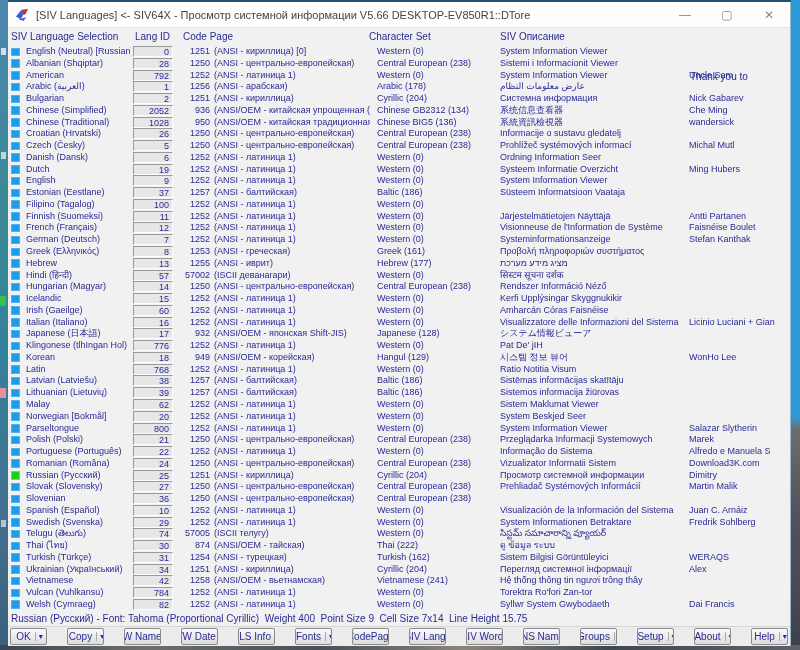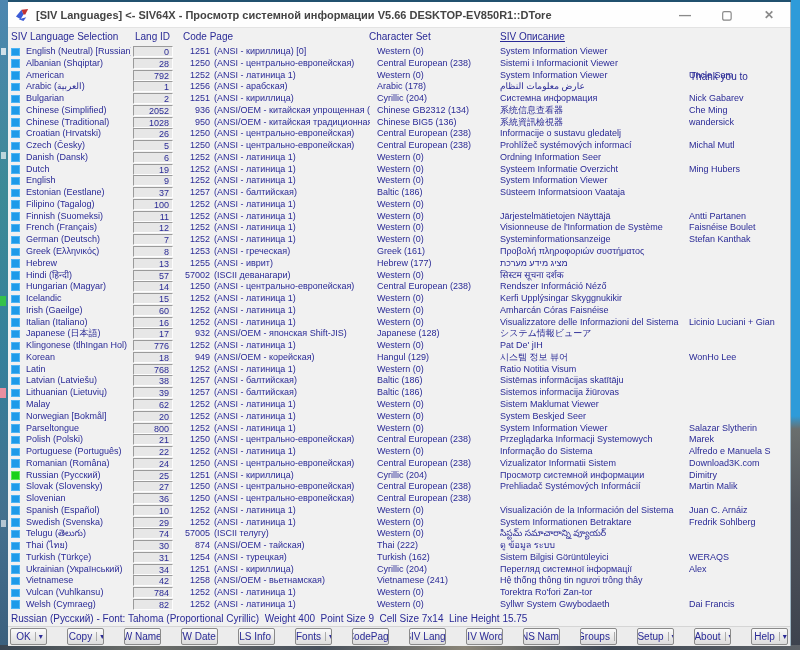--- a/index.html
+++ b/index.html
@@ -12,30 +12,30 @@
   .desk-frag { position:absolute; z-index:1; }
   .desk-right { position:absolute; left:791px; top:0; width:9px; height:650px;
     background:linear-gradient(180deg,#2e9bd9 0%,#2e9bd9 64%,#6a6f6e 66%,#51555c 78%,#3c424e 100%); z-index:0; }
   .desk-bottom { position:absolute; left:0; top:645px; width:800px; height:5px;
     background:linear-gradient(90deg,#3a4552 0%,#6d6f6a 18%,#47505c 40%,#8a8578 58%,#3e4854 76%,#5d6268 100%); z-index:0; }
 
   
   .window { position:absolute; left:8px; top:2px; width:783px; height:644px; background:#f1f1f1;
     border-right:1px solid #9fb6c4; z-index:2; display:flex; flex-direction:column; }
 
-  .titlebar { height:26px; background:#fefefe; border-bottom:1px solid #e3e3e3; display:flex; align-items:center; flex:0 0 26px;font-weight:bold; }
+  .titlebar { height:26px; background:#fefefe; border-bottom:1px solid #e3e3e3; display:flex; align-items:center; flex:0 0 26px; }
   .title-icon { width:15px; height:15px; margin:0 6px 0 7px; flex:0 0 15px; }
   .title-text { font-size:11px; color:#444; white-space:nowrap; overflow:hidden; flex:1; }
   .win-controls { display:flex; height:100%; flex:0 0 auto; }
   .win-btn { width:42px; height:100%; display:flex; align-items:center; justify-content:center;
     font-size:12px; color:#8a8a8a; }
 
   .hdr-row { position:relative; height:18px; flex:0 0 18px; font-size:10px; color:#2a2a96; }
   .hdr-row span { position:absolute; top:3px; white-space:nowrap; }
-  .h1{left:3px;} .h2{left:127px;} .h3{left:175px;} .h4{left:361px;} .h5{left:492px;text-decoration:underline;} .h6{left:682px;margin-top:40px;}
+  .h1{left:3px;} .h2{left:127px;} .h3{left:175px;} .h4{left:361px;} .h5{left:492px;} .h6{left:682px;margin-top:40px;}
 
   .tbody { flex:0 0 565px; height:565px; overflow:hidden; position:relative; }
   .row { position:relative; height:11.77px; font-size:9px; line-height:11.5px; color:#2a2a96; }
   .row span { position:absolute; top:0; white-space:nowrap; overflow:hidden; }
   .sq { left:3px; top:1.5px !important; width:9px; height:8.5px; background:#1e9be9; border:0.5px solid #4db4f4; }
   .c-lang { left:18px; width:105px; }
   .c-id { left:125px; width:40px; height:11px; background:#e7e7e7; text-align:right; padding-right:3px;
     border-top:1px solid #9a9a9a; border-left:1px solid #9a9a9a; border-bottom:1px solid #fdfdfd; border-right:1px solid #fdfdfd; line-height:10px; }
   .c-cpn { left:170px; width:32px; text-align:right; }
   .c-cpd { left:206px; width:156px; }

